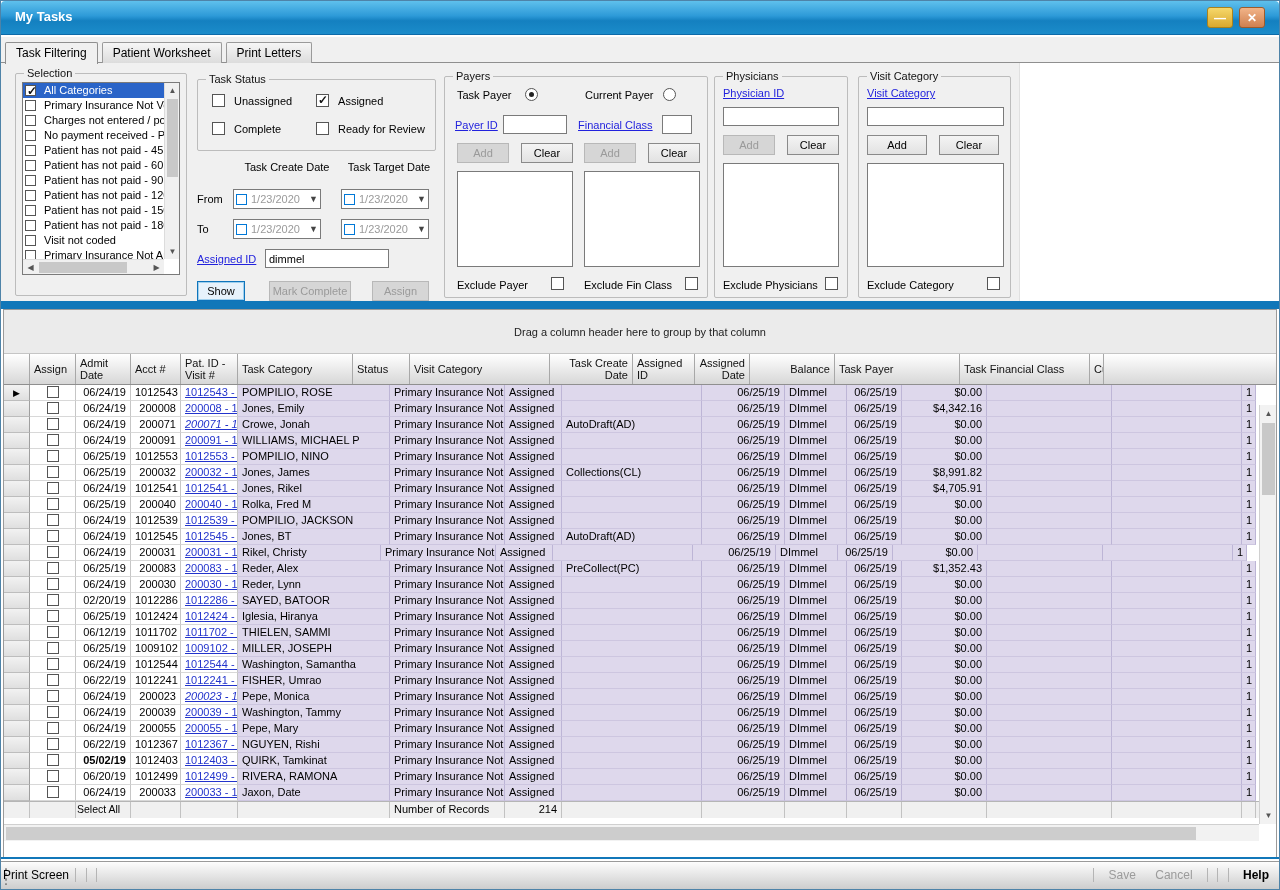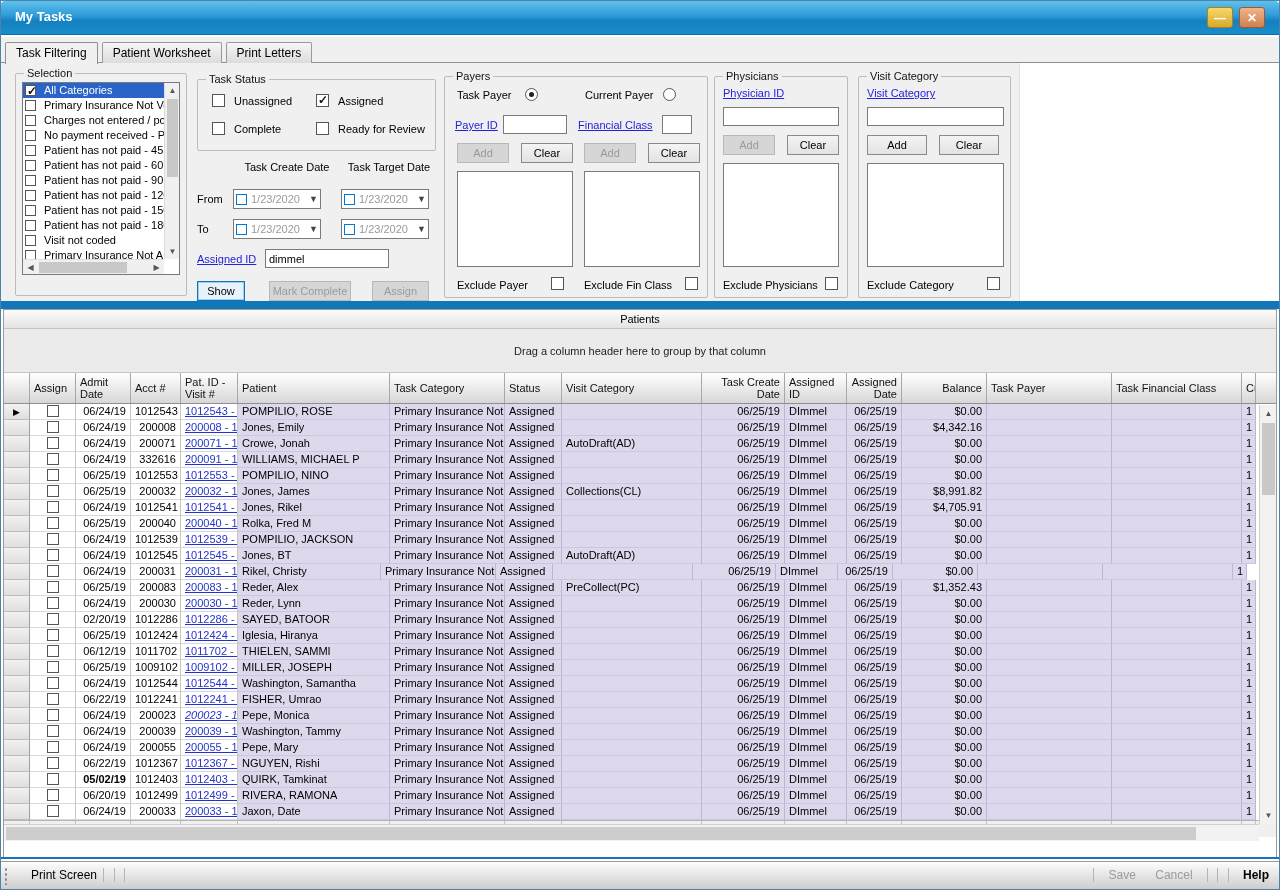--- a/index.html
+++ b/index.html
@@ -98,21 +98,21 @@
   .vscroll .arr{ width:17px; height:17px; line-height:17px; background:#f2f2f2; }
   .hscroll{ position:absolute; left:0; right:17px; bottom:17px; height:17px; background:#f2f2f2; border-top:1px solid #d0d0d0; }
   .hthumb{ position:absolute; left:2px; top:2px; height:13px; width:1190px; background:#cdcdcd; }
 
   
   .bluebottom{ position:absolute; left:0; bottom:30px; width:100%; height:2px; background:#1177b9; }
   .statusbar{ position:absolute; left:0; bottom:0; width:100%; height:28px;
     background:linear-gradient(#fdfdfd,#cdcdcd); border-top:1px solid #9a9a9a; font-size:12px; }
   .grip{ position:absolute; left:3px; top:5px; width:4px; height:18px;
     background-image:radial-gradient(circle, #8a8a8a 1px, transparent 1.4px); background-size:4px 5px; }
-  .sb-left{ position:absolute; left:30px; top:6px; color:#000; }
+  .sb-left{ position:absolute; left:2px; top:6px; color:#000; }
   .sb-sep{ display:inline-block; width:1px; height:14px; background:#b5b5b5; margin:0 3px; vertical-align:-3px; }
   .sb-right{ position:absolute; right:10px; top:6px; }
   .sb-dim{ color:#9b9b9b; margin:0 8px; }
   .sb-help{ color:#000; font-weight:bold; margin-left:8px; }
 
   
   .abs{ position:absolute; }
 </style>
 </head>
 <body>
@@ -263,29 +263,27 @@
       <span class="btn abs" style="left:80px; top:58px; width:60px;">Clear</span>
       <div class="listempty" style="left:8px; top:86px; width:137px; height:104px;"></div>
       <span class="abs" style="left:8px; top:202px;">Exclude Category</span>
       <span class="cb abs" style="left:128px; top:200px;"></span>
     </div>
   </div>
 
   <div class="divider"></div>
 
   <div class="patients">
-    <div class="ptitle">Patients</div>
     <div class="ghint">Drag a column header here to group by that column</div>
     <div class="thead">
         <div class="th" style="width: 26px;"></div>
         <div class="th" style="width: 46px;">Assign</div>
         <div class="th" style="width: 55px;">Admit Date</div>
         <div class="th" style="width: 50px;">Acct #</div>
         <div class="th" style="width: 57px;">Pat. ID - Visit #</div>
-        <div class="th" style="width: 152px;">Patient</div>
         <div class="th" style="width: 115px;">Task Category</div>
         <div class="th" style="width: 57px;">Status</div>
         <div class="th" style="width: 140px;">Visit Category</div>
         <div class="th r" style="width: 83px;">Task Create Date</div>
         <div class="th" style="width: 62px;">Assigned ID</div>
         <div class="th r" style="width: 55px;">Assigned Date</div>
         <div class="th r" style="width: 85px;">Balance</div>
         <div class="th" style="width: 125px;">Task Payer</div>
         <div class="th" style="width: 130px;">Task Financial Class</div>
         <div class="th" style="width: 14px;">Cu</div>
@@ -325,38 +323,38 @@
           <div class="td col-balance r" style="width: 85px;">$4,342.16</div>
           <div class="td col-task_payer" style="width: 125px;"></div>
           <div class="td col-task_financial_class" style="width: 130px;"></div>
           <div class="td col-cu" style="width: 14px;">1</div>
         </div>
         <div class="trow">
           <div class="td col-indicator" style="width: 26px;"></div>
           <div class="td col-assign white center" style="width: 46px;"><span class="cb"></span></div>
           <div class="td col-admit_date white r" style="width: 55px;">06/24/19</div>
           <div class="td col-acct white r" style="width: 50px;">200071</div>
-          <div class="td col-pat_id white" style="width: 57px;"><span class="cell-link">200071 - 1</span></div>
+          <div class="td col-pat_id white" style="width: 57px; font-style: italic;"><span class="cell-link">200071 - 1</span></div>
           <div class="td col-patient" style="width: 152px;">Crowe, Jonah</div>
           <div class="td col-task_category" style="width: 115px;">Primary Insurance Not</div>
           <div class="td col-status" style="width: 57px;">Assigned</div>
           <div class="td col-visit_category" style="width: 140px;">AutoDraft(AD)</div>
           <div class="td col-create_date r" style="width: 83px;">06/25/19</div>
           <div class="td col-assigned_id" style="width: 62px;">DImmel</div>
           <div class="td col-assigned_date r" style="width: 55px;">06/25/19</div>
           <div class="td col-balance r" style="width: 85px;">$0.00</div>
           <div class="td col-task_payer" style="width: 125px;"></div>
           <div class="td col-task_financial_class" style="width: 130px;"></div>
           <div class="td col-cu" style="width: 14px;">1</div>
         </div>
         <div class="trow">
           <div class="td col-indicator" style="width: 26px;"></div>
           <div class="td col-assign white center" style="width: 46px;"><span class="cb"></span></div>
           <div class="td col-admit_date white r" style="width: 55px;">06/24/19</div>
-          <div class="td col-acct white r" style="width: 50px;">332616</div>
+          <div class="td col-acct white r" style="width: 50px;">200091</div>
           <div class="td col-pat_id white" style="width: 57px;"><span class="cell-link">200091 - 1</span></div>
           <div class="td col-patient" style="width: 152px;">WILLIAMS, MICHAEL P</div>
           <div class="td col-task_category" style="width: 115px;">Primary Insurance Not</div>
           <div class="td col-status" style="width: 57px;">Assigned</div>
           <div class="td col-visit_category" style="width: 140px;"></div>
           <div class="td col-create_date r" style="width: 83px;">06/25/19</div>
           <div class="td col-assigned_id" style="width: 62px;">DImmel</div>
           <div class="td col-assigned_date r" style="width: 55px;">06/25/19</div>
           <div class="td col-balance r" style="width: 85px;">$0.00</div>
           <div class="td col-task_payer" style="width: 125px;"></div>

